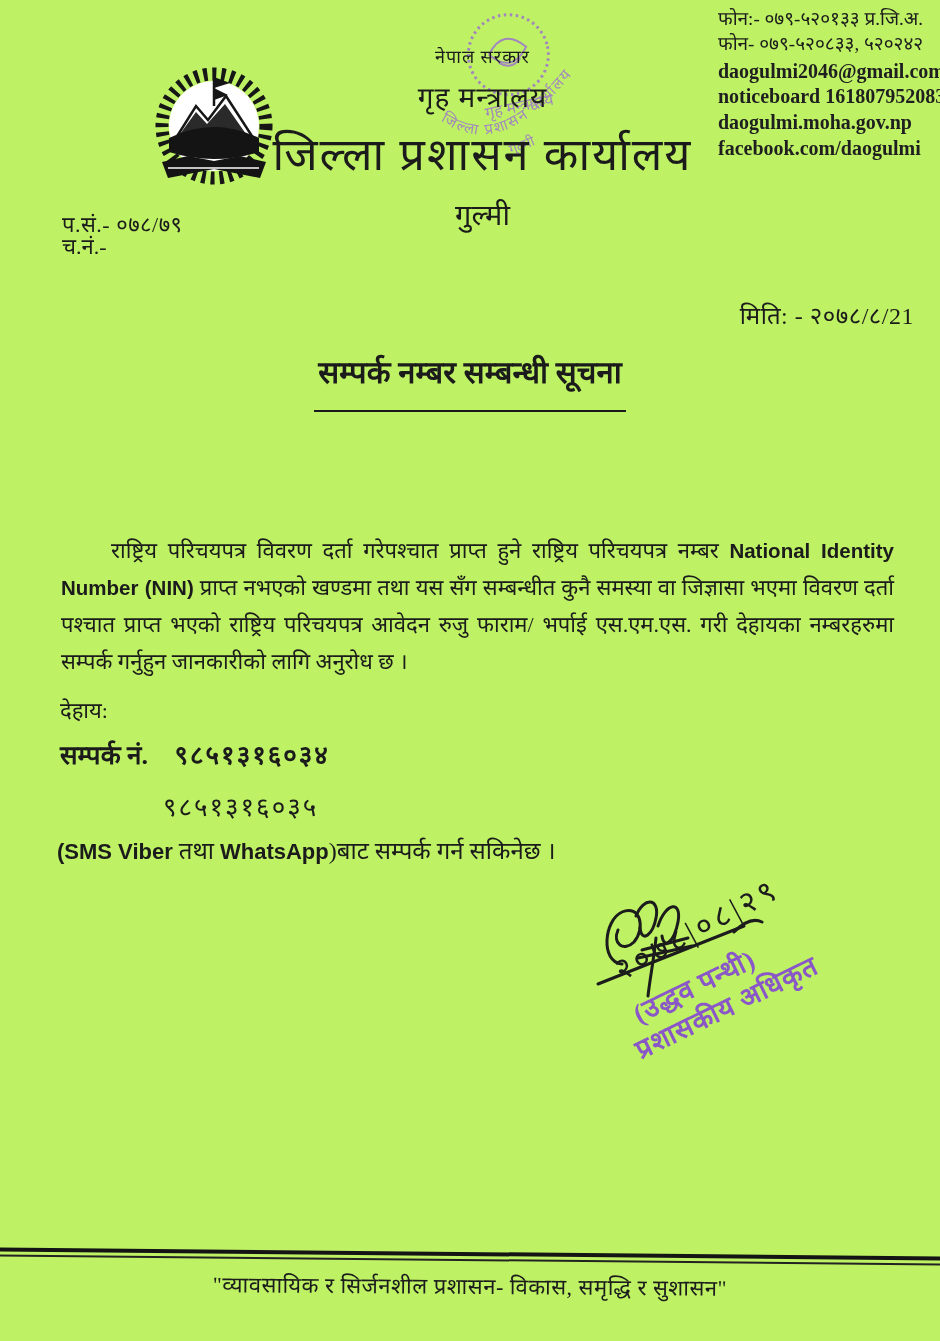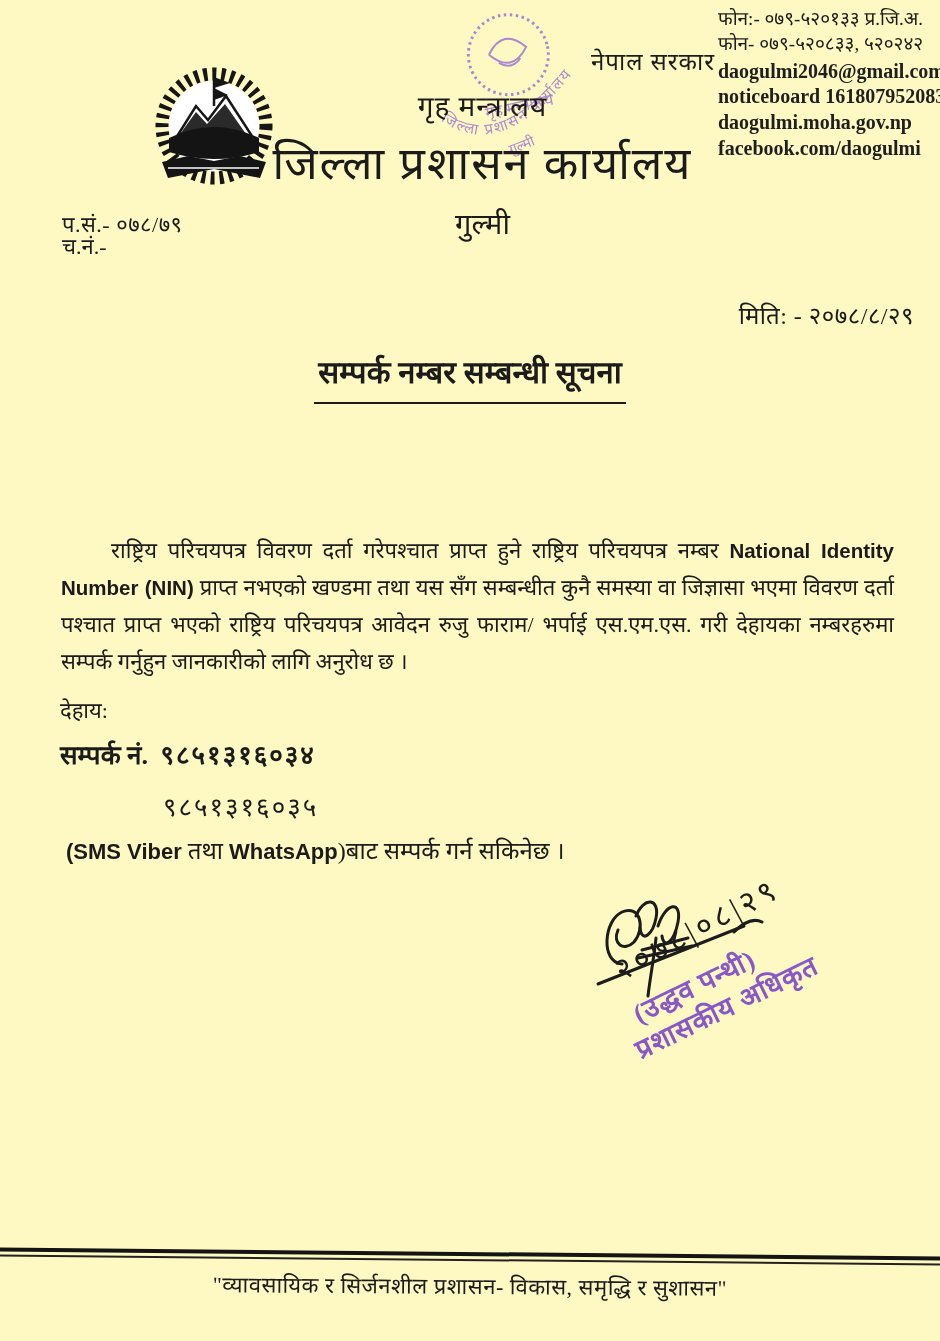--- a/index.html
+++ b/index.html
@@ -1,52 +1,52 @@
 <!DOCTYPE html>
 <html><head>
 <meta charset="utf-8">
 <style>
   html,body{margin:0;padding:0;background:#dcdcda;}
   .page{
     position:relative;width:940px;height:1341px;margin:0 auto;
-    background:#fef9c3;color:#1b1b1b;
+    background:#bef264;color:#1b1b1b;
     font-family:"Liberation Serif","DejaVu Serif",serif;
     overflow:hidden;
   }
   
   .contact{position:absolute;left:718px;top:8px;width:215px;line-height:1.18;}
   .contact .c-dev{font-size:19px;margin-bottom:3px;white-space:nowrap;}
   .contact .c-en{font-family:Liberation Serif, serif;font-weight:700;font-size:20px;line-height:1.28;white-space:nowrap;color:#1f1f1f;}
   
   .emblem{position:absolute;left:138px;top:64px;}
   
   .round-stamp{position:absolute;left:418px;top:0px;opacity:.82;z-index:0;}
   
   .head-col{position:absolute;left:250px;top:44px;width:465px;text-align:center;z-index:1;}
-  .gov{font-size:24px;letter-spacing:1px;text-align:right;}
+  .gov{font-size:18px;letter-spacing:1px;}
   .min{font-size:28px;margin-top:9px;letter-spacing:1px;}
   .office{font-size:45px;margin-top:7px;letter-spacing:2px;white-space:nowrap;}
   .district{font-size:29px;margin-top:11px;}
   
   .refline1{position:absolute;left:62px;top:192px;font-size:22px;letter-spacing:.5px;margin-top:16px;}
   .refline2{position:absolute;left:62px;top:230px;font-size:22px;}
   
   .dateline{position:absolute;right:26px;top:298px;font-size:24px;letter-spacing:.5px;}
   
   .subject{position:absolute;left:0;top:350px;width:940px;text-align:center;margin:0;font-size:31px;font-weight:700;}
-  .subject span{border-bottom:2.5px solid #1b1b1b;padding:0 4px 12px;}
+  .subject span{border-bottom:2.5px solid #1b1b1b;padding:0 4px 20px;}
   
   .para{position:absolute;left:57px;top:528px;width:833px;margin:4px;
     font-size:22px;line-height:37px;text-align:justify;text-indent:50px;}
   .para .en{font-family:"Liberation Sans","DejaVu Sans",sans-serif;font-weight:700;font-size:20.5px;}
   .dehaya{position:absolute;left:60px;top:694px;font-size:22px;font-weight:400;}
   .contact-line{position:absolute;left:60px;top:736px;font-size:26px;font-weight:700;}
-  .contact-line .num{letter-spacing:2px;margin-left:6px;}
+  .contact-line .num{letter-spacing:2px;margin-left:20px;}
   .contact-line2{position:absolute;left:163px;top:788px;font-size:26px;font-weight:400;letter-spacing:2px;}
-  .channels{position:absolute;left:66px;top:833px;font-size:24px;}
+  .channels{position:absolute;left:57px;top:833px;font-size:24px;}
   .channels .en{font-family:"Liberation Sans","DejaVu Sans",sans-serif;font-weight:700;font-size:22px;}
   
   .sig-svg{position:absolute;left:592px;top:886px;}
   .hand-date{position:absolute;left:606px;top:952px;font-size:31px;letter-spacing:4px;
     color:#1c1c1c;transform:rotate(-28deg);transform-origin:0 0;white-space:nowrap;}
   .officer-stamp{position:absolute;left:630px;top:1004px;width:320px;
     transform:rotate(-26deg);transform-origin:0 50%;
     color:#8a57c8;font-weight:700;line-height:33px;font-size:27px;letter-spacing:1px;}
   .officer-stamp .l1{margin-left:14px;}
   
@@ -104,21 +104,21 @@
   <div class="head-col">
     <div class="gov">नेपाल सरकार</div>
     <div class="min">गृह मन्त्रालय</div>
     <div class="office">जिल्ला प्रशासन कार्यालय</div>
     <div class="district">गुल्मी</div>
   </div>
 
   <div class="refline1">प.सं.- ०७८/७९</div>
   <div class="refline2">च.नं.-</div>
 
-  <div class="dateline">मिति: - २०७८/८/२९</div>
+  <div class="dateline">मिति: - २०७८/८/21</div>
 
   <h1 class="subject">
     <span>सम्पर्क नम्बर सम्बन्धी सूचना</span>
   </h1>
 
   <p class="para"><span>राष्ट्रिय परिचयपत्र विवरण दर्ता गरेपश्चात प्राप्त हुने राष्ट्रिय परिचयपत्र नम्बर </span><span class="en">National Identity Number (NIN)</span><span> प्राप्त नभएको खण्डमा तथा यस सँग  सम्बन्धीत कुनै समस्या वा जिज्ञासा भएमा विवरण दर्ता पश्चात प्राप्त भएको राष्ट्रिय परिचयपत्र आवेदन रुजु फाराम/ भर्पाई एस.एम.एस. गरी देहायका नम्बरहरुमा सम्पर्क गर्नुहुन जानकारीको लागि अनुरोध छ ।</span></p>
 
   <div class="dehaya">देहाय:</div>
   <div class="contact-line">
     <span>सम्पर्क नं.</span>

